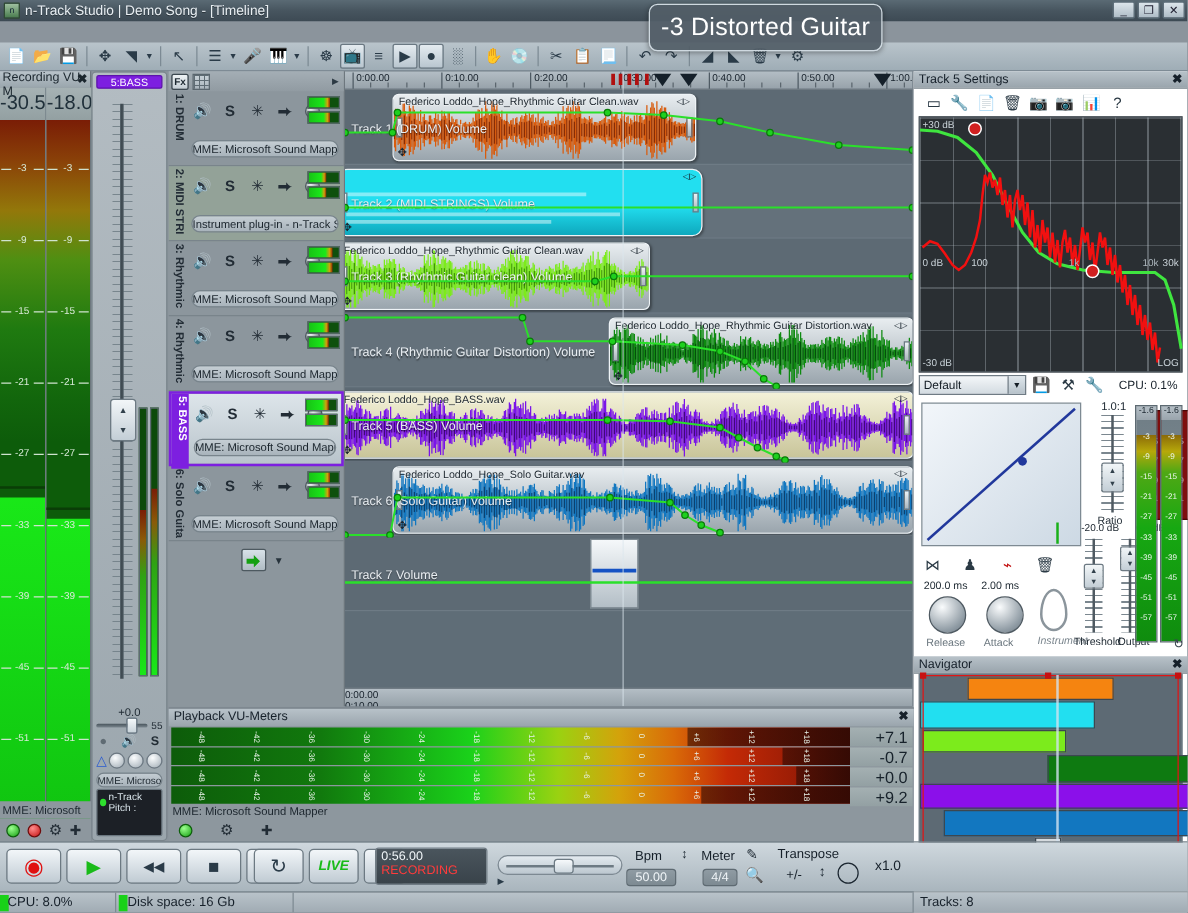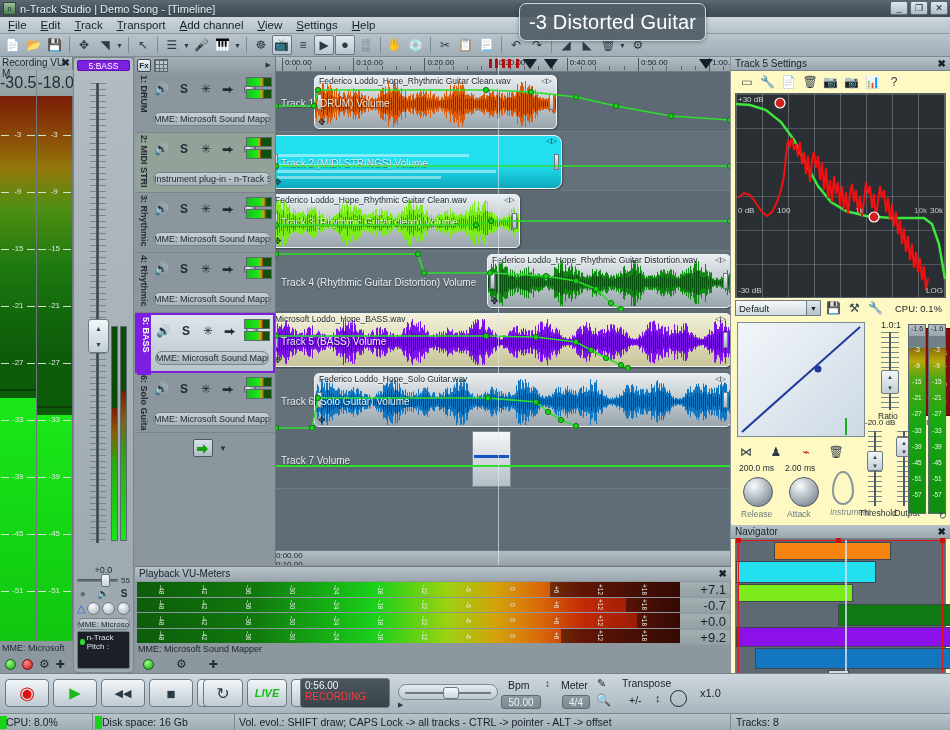--- a/index.html
+++ b/index.html
@@ -257,21 +257,21 @@
   .wave i {
     position:absolute; bottom:auto; top:50%; width:1px; transform:translateY(-50%);
   }
   .playhead { position:absolute; top:0; bottom:0; width:1px; background:rgba(220,230,238,.65); z-index:12;}
   .volcurve { position:absolute; left:0; top:0; right:0; bottom:0; z-index:8; pointer-events:none;}
   .blankclip { position:absolute; top:2px; width:39px; height:56px;
     background:linear-gradient(180deg,#f5f8fa,#b3bec6); border:1px solid #7e8a92;}
   .blankclip .bl { position:absolute; left:1px; right:1px; top:50%; height:3px; background:#1552c4;}
 
   
-  .rpanel { position:absolute; left:731px; top:57px; width:219px; height:673px; background:#fef9c3; }
+  .rpanel { position:absolute; left:731px; top:57px; width:219px; height:673px; background:#ffffff; }
   .pnlhdr {
     height:14px; background:linear-gradient(180deg,#b8c2c9,#9aa5ad);
     font-size:10px; color:#16202a; padding-left:4px; line-height:14px; position:relative;
     border-bottom:1px solid #77828a;
   }
   .pnlhdr .x { position:absolute; right:4px; top:0; font-weight:bold; }
   .eqtools { height:22px; display:flex; align-items:center; gap:5px; padding-left:8px; }
   .eqtools div { width:16px;height:16px;display:flex;align-items:center;justify-content:center;font-size:12px;color:#2b3a45;}
   .eqgraph { margin:0 4px; height:205px; background:#2a2f33; position:relative; border:1px solid #555f66; }
   .eqgrid { position:absolute; inset:0;
@@ -389,30 +389,20 @@
   <div class="titlebar">
     <div class="tb-icon">n</div>
     <div class="tb-title">n-Track Studio | Demo Song - [Timeline]</div>
     <div class="win-btns">
       <div>_</div>
       <div>❐</div>
       <div>✕</div>
     </div>
   </div>
 
-  <div class="menubar" id="menubar">
-      <span><u>F</u>ile</span>
-      <span><u>E</u>dit</span>
-      <span><u>T</u>rack</span>
-      <span><u>T</u>ransport</span>
-      <span><u>A</u>dd channel</span>
-      <span><u>V</u>iew</span>
-      <span><u>S</u>ettings</span>
-      <span><u>H</u>elp</span>
-    </div>
 
   <div class="toolbar" id="toolbar">
       <div class="tbtn">📄</div>
       <div class="tbtn">📂</div>
       <div class="tbtn">💾</div>
       <div class="tsep"></div>
       <div class="tbtn">✥</div>
       <div class="tbtn">◥</div>
       <div class="tarrow">▼</div>
       <div class="tsep"></div>
@@ -1909,21 +1899,21 @@
             <circle cx="214" cy="22" r="2.6" fill="#1ed01e" stroke="#0a7a0a"></circle>
             <circle cx="270" cy="25" r="2.6" fill="#1ed01e" stroke="#0a7a0a"></circle>
             <circle cx="300" cy="30" r="2.6" fill="#1ed01e" stroke="#0a7a0a"></circle>
             <circle cx="320" cy="38" r="2.6" fill="#1ed01e" stroke="#0a7a0a"></circle>
             <circle cx="335" cy="52" r="2.6" fill="#1ed01e" stroke="#0a7a0a"></circle>
             <circle cx="345" cy="58" r="2.6" fill="#1ed01e" stroke="#0a7a0a"></circle>
           </svg>
         </div>
         <div class="lane even">
           <div class="clip" style="left: -6px; width: 461px; background: linear-gradient(rgb(243, 241, 216), rgb(201, 197, 154));">
-            <div class="clipname">Microsoft Loddo_Hope_BASS.wav</div>
+            <div class="clipname">Federico Loddo_Hope_BASS.wav</div>
             <div class="wave">
               <i style="left:5px;height:19.3px;background:#7a14e8"></i>
               <i style="left:6px;height:37.2px;background:#7a14e8"></i>
               <i style="left:6px;height:20.4px;background:#42067e"></i>
               <i style="left:7px;height:27.2px;background:#7a14e8"></i>
               <i style="left:8px;height:31.9px;background:#7a14e8"></i>
               <i style="left:8px;height:17.6px;background:#42067e"></i>
               <i style="left:9px;height:30.6px;background:#7a14e8"></i>
               <i style="left:10px;height:35.3px;background:#7a14e8"></i>
               <i style="left:10px;height:19.4px;background:#42067e"></i>
@@ -3610,18 +3600,17 @@
     <div style="position:absolute;left:682px;top:13px;width:1px;height:1px"></div>
   </div>
 
   <div class="statusbar">
     <div class="gm" style="left:0"></div>
     <div class="seg" style="left:6px">CPU: 8.0%</div>
     <div class="vsep" style="left:92px"></div>
     <div class="gm" style="left:95px"></div>
     <div class="seg" style="left:102px">Disk space: 16 Gb</div>
     <div class="vsep" style="left:234px"></div>
-    <div class="seg" style="left:239px">Vol. evol.: SHIFT draw; CAPS Lock -&gt; all tracks - CTRL -&gt; pointer - ALT -&gt; offset</div>
     <div class="vsep" style="left:730px"></div>
     <div class="seg" style="left:736px">Tracks: 8</div>
   </div>
 
 </div>
 
 </body></html>

